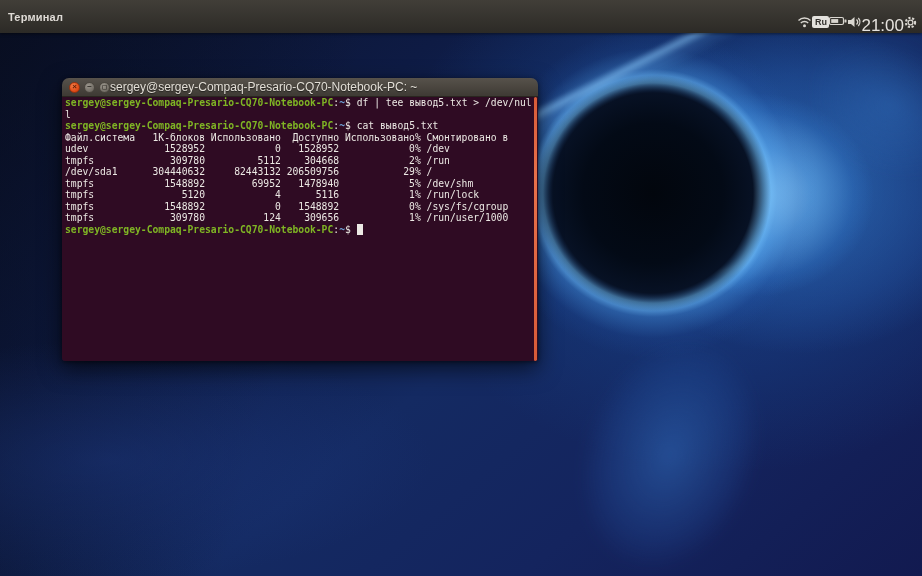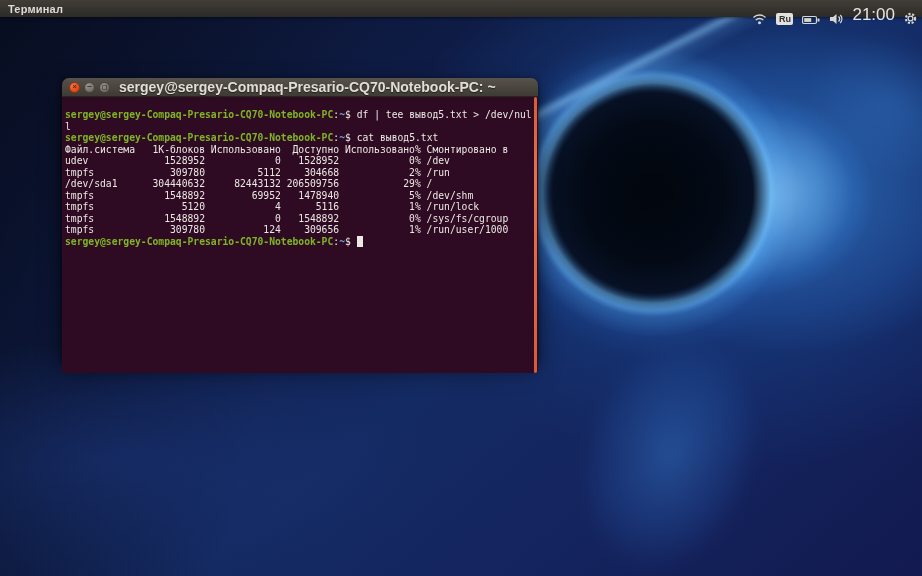--- a/index.html
+++ b/index.html
@@ -31,27 +31,27 @@
     transform:rotate(20deg);filter:blur(6px);pointer-events:none;
     background:radial-gradient(ellipse 50% 48% at 50% 50%, rgba(55,125,210,0.45) 0%, rgba(40,95,180,0.20) 55%, transparent 75%);
   }
   .streak-right{
     position:absolute;left:770px;top:0px;width:240px;height:210px;z-index:1;
     transform:rotate(28deg);filter:blur(5px);pointer-events:none;
     background:radial-gradient(ellipse 50% 45% at 50% 50%, rgba(60,135,215,0.30) 0%, transparent 72%);
   }
   
   .topbar{
-    position:absolute;left:0;top:0;width:100%;height:17px;z-index:20;
+    position:absolute;left:0;top:0;width:100%;height:33px;z-index:20;
     background:linear-gradient(#413e38,#2c2a26);
     box-shadow:0 1px 3px rgba(0,0,0,0.5);
     display:flex;align-items:center;color:#dfdbd6;font-size:11px;
   }
   .topbar .appname{font-weight:bold;margin-left:8px;letter-spacing:0.2px;}
-  .tray{position:absolute;right:5px;top:8px;height:17px;display:flex;align-items:flex-end;gap:9px;}
+  .tray{position:absolute;right:5px;top:16px;height:17px;display:flex;align-items:flex-start;}
   .tray svg{display:block;}
   .kbd-box{
     background:#e3e1dd;color:#33312e;border-radius:2px;font-size:9px;font-weight:bold;
     width:17px;height:12px;display:flex;align-items:center;justify-content:center;
   }
   .clock{font-size:17px;color:#e6e3de;}
   
   .window{
     position:absolute;left:62px;top:78px;width:476px;height:283px;z-index:10;
     border-radius:7px 7px 3px 3px;
@@ -62,24 +62,24 @@
     background:linear-gradient(#57524b,#3e3a34);
     border-bottom:1px solid #29261f;
     display:flex;align-items:center;
   }
   .winbtns{display:flex;gap:4px;margin-left:7px;}
   .wbtn{width:11px;height:11px;border-radius:50%;display:flex;align-items:center;justify-content:center;
         font-size:8px;line-height:1;box-sizing:border-box;}
   .wbtn.close{background:radial-gradient(circle at 35% 30%, #f47d47, #dd4814 70%);border:1px solid #9c330e;color:#5f1c05;font-weight:bold;}
   .wbtn.min,.wbtn.max{background:radial-gradient(circle at 35% 30%, #9a958c, #6f6a62 75%);border:1px solid #4a463f;color:#312e29;font-weight:bold;}
   .wbtn.max{font-size:6px;}
-  .wtitle{margin-left:9px;font-size:14px;font-weight:bold;color:#e2ded6;text-shadow:0 1px 1px rgba(0,0,0,0.5);white-space:nowrap;}
+  .wtitle{margin-left:0;font-size:12px;font-weight:normal;color:#e2ded6;text-shadow:0 1px 1px rgba(0,0,0,0.5);white-space:nowrap;}
   .screen{
     position:relative;height:264px;border-radius:0 0 3px 3px;overflow:hidden;
-    background:var(--term-bg,#2f0b23);padding:12px 0 0 3px;box-sizing:content-box;
+    background:var(--term-bg,#2f0b23);padding:0 0 0 3px;box-sizing:content-box;
   }
   pre.term{
     margin:0;font-family:"DejaVu Sans Mono",monospace;
     font-size:9.7px;line-height:11.5px;color:var(--term-fg,#ece9e4);
     white-space:pre;
   }
   .pg{color:var(--prompt-green,#7fb524);font-weight:bold;}
   .pb{color:var(--path-blue,#6e9fd4);font-weight:bold;}
   .pw{color:var(--term-fg,#ece9e4);}
   .cursor{background:var(--term-fg,#ece9e4);color:var(--term-bg,#2f0b23);}

